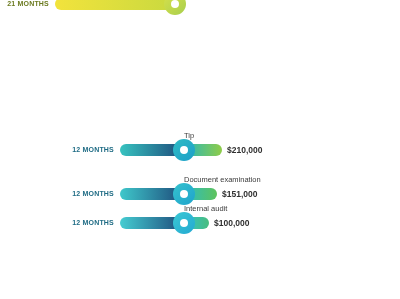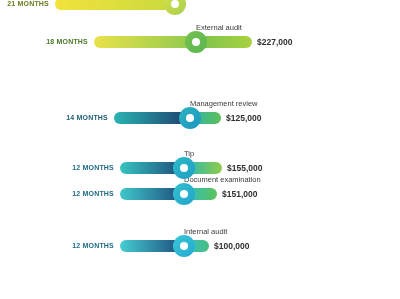--- a/index.html
+++ b/index.html
@@ -105,77 +105,49 @@
 <div id="chart">
     <div class="row" style="top: -14px;">
       <div class="left-group" style="left: 55px; width: 120px;">
         <div class="left-bar" style="width: 100%; background: linear-gradient(90deg, rgb(242, 227, 60) 0%, rgb(201, 217, 63) 100%);"></div>
         <div class="left-label" style="color: rgb(107, 122, 31);">21 MONTHS</div>
       </div>
       <div class="hub" style="left: 164px; background: linear-gradient(135deg, rgb(215, 224, 74) 0%, rgb(168, 207, 78) 100%);">
         <div class="hub-inner"></div>
       </div>
     </div>
-    <div class="row" style="top: 24px;">
-      <div class="left-group" style="left: 94px; width: 102px;">
-        <div class="left-bar" style="width: 100%; background: linear-gradient(90deg, rgb(233, 226, 74) 0%, rgb(142, 201, 79) 100%);"></div>
-        <div class="left-label" style="color: rgb(77, 122, 42);">18 MONTHS</div>
-      </div>
-      <div class="right-group" style="left: 196px; width: 56px;">
-        <div class="right-bar" style="width: 100%; background: linear-gradient(90deg, rgb(124, 194, 79) 0%, rgb(169, 209, 63) 100%);"></div>
-        <div class="right-title">External audit</div>
-        <div class="right-value">$227,000</div>
-      </div>
-      <div class="hub" style="left: 185px; background: linear-gradient(135deg, rgb(118, 192, 79) 0%, rgb(87, 184, 79) 100%);">
-        <div class="hub-inner"></div>
-      </div>
-    </div>
-    <div class="row" style="top: 100px;">
-      <div class="left-group" style="left: 114px; width: 76px;">
-        <div class="left-bar" style="width: 100%; background: linear-gradient(90deg, rgb(42, 179, 178) 0%, rgb(31, 63, 110) 100%);"></div>
-        <div class="left-label" style="color: rgb(30, 93, 120);">14 MONTHS</div>
-      </div>
-      <div class="right-group" style="left: 190px; width: 31px;">
-        <div class="right-bar" style="width: 100%; background: linear-gradient(90deg, rgb(47, 180, 168) 0%, rgb(94, 192, 90) 100%);"></div>
-        <div class="right-title">Management review</div>
-        <div class="right-value">$125,000</div>
-      </div>
-      <div class="hub" style="left: 179px; background: linear-gradient(135deg, rgb(42, 181, 191) 0%, rgb(31, 147, 196) 100%);">
-        <div class="hub-inner"></div>
-      </div>
-    </div>
-    <div class="row" style="top: 150px; text-align: center;">
+    <div class="row" style="top: 132px; text-align: center;">
       <div class="left-group" style="left: 120px; width: 64px;">
         <div class="left-bar" style="width: 100%; background: linear-gradient(90deg, rgb(55, 195, 192) 0%, rgb(29, 74, 122) 100%);"></div>
         <div class="left-label" style="color: rgb(30, 107, 132);">12 MONTHS</div>
       </div>
       <div class="right-group" style="left: 184px; width: 38px;">
         <div class="right-bar" style="width: 100%; background: linear-gradient(90deg, rgb(38, 183, 187) 0%, rgb(143, 204, 72) 100%);"></div>
         <div class="right-title">Tip</div>
-        <div class="right-value">$155,000</div>
+        <div class="right-value">$210,000</div>
       </div>
       <div class="hub" style="left: 173px; background: linear-gradient(135deg, rgb(47, 188, 196) 0%, rgb(28, 158, 201) 100%);">
         <div class="hub-inner"></div>
       </div>
     </div>
     <div class="row" style="top: 176px;">
       <div class="left-group" style="left: 120px; width: 64px;">
         <div class="left-bar" style="width: 100%; background: linear-gradient(90deg, rgb(63, 200, 203) 0%, rgb(29, 74, 122) 100%);"></div>
         <div class="left-label" style="color: rgb(30, 107, 132);">12 MONTHS</div>
       </div>
       <div class="right-group" style="left: 184px; width: 33px;">
         <div class="right-bar" style="width: 100%; background: linear-gradient(90deg, rgb(43, 188, 196) 0%, rgb(94, 195, 92) 100%);"></div>
         <div class="right-title">Document examination</div>
         <div class="right-value">$151,000</div>
       </div>
       <div class="hub" style="left: 173px; background: linear-gradient(135deg, rgb(53, 194, 206) 0%, rgb(31, 163, 204) 100%);">
         <div class="hub-inner"></div>
       </div>
     </div>
-    <div class="row" style="top: 228px;">
+    <div class="row" style="top: 205px;">
       <div class="left-group" style="left: 120px; width: 64px;">
         <div class="left-bar" style="width: 100%; background: linear-gradient(90deg, rgb(69, 205, 210) 0%, rgb(29, 74, 122) 100%);"></div>
         <div class="left-label" style="color: rgb(30, 107, 132);">12 MONTHS</div>
       </div>
       <div class="right-group" style="left: 184px; width: 25px;">
         <div class="right-bar" style="width: 100%; background: linear-gradient(90deg, rgb(49, 194, 203) 0%, rgb(73, 189, 126) 100%);"></div>
         <div class="right-title">Internal audit</div>
         <div class="right-value">$100,000</div>
       </div>
       <div class="hub" style="left: 173px; background: linear-gradient(135deg, rgb(58, 200, 212) 0%, rgb(35, 169, 210) 100%);">

